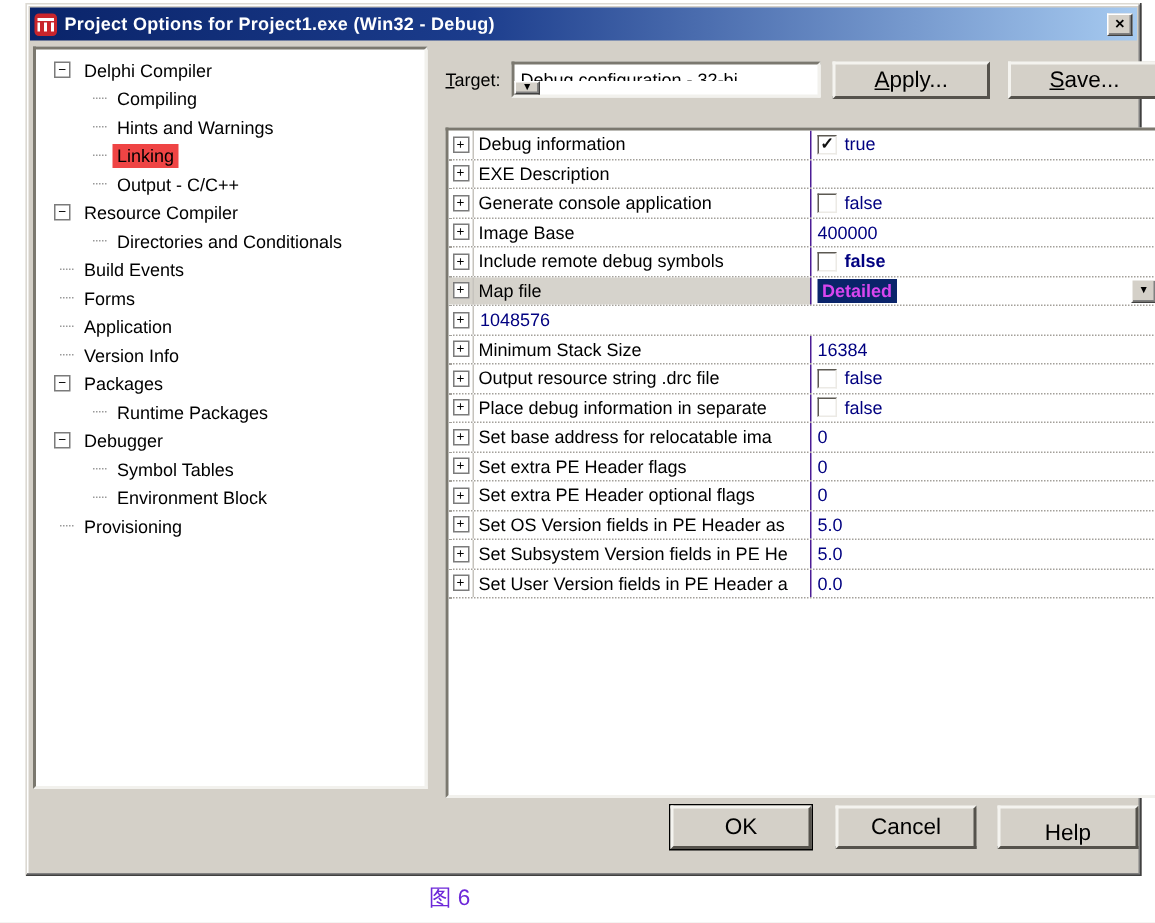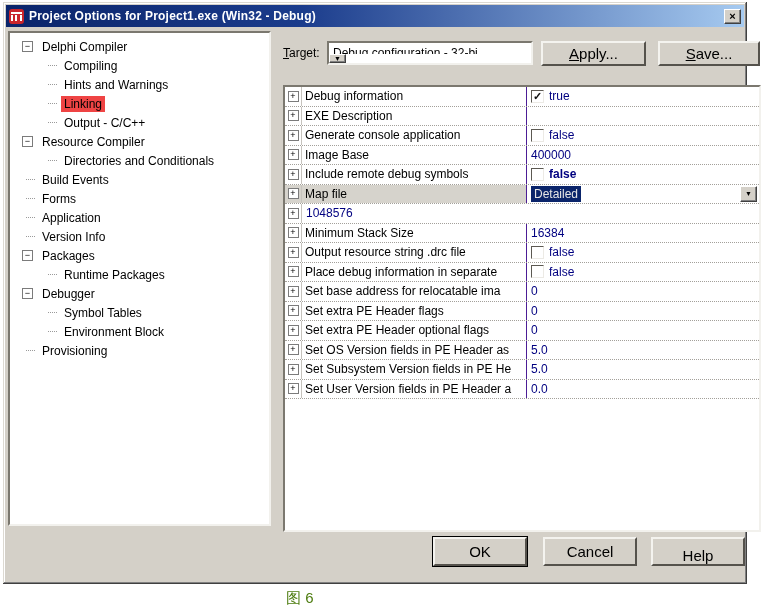--- a/index.html
+++ b/index.html
@@ -1,21 +1,21 @@
 <!DOCTYPE html>
 <html><head>
 <meta charset="utf-8">
 <style>
   * { margin:0; padding:0; box-sizing:border-box; }
   html,body { width:770px; height:615px; background:#ffffff;
     font-family:"Liberation Sans", sans-serif; font-size:12px; color:#000; }
   .stage { position:relative; width:770px; height:615px; overflow:hidden; }
 
   
-  .dialog { position:absolute; left:3px; top:2px; width:744px; height:582px;
+  .dialog { position:absolute; left:17px; top:2px; width:744px; height:582px;
     background:#d4d0c8;
     box-shadow: inset -1px -1px 0 #404040, inset 1px 1px 0 #dcd9d2,
                 inset -2px -2px 0 #808080, inset 2px 2px 0 #ffffff; }
 
   
   .titlebar { position:absolute; left:3px; top:3px; right:3px; height:22px;
     background:linear-gradient(90deg,#0a246a 0%,#1b3c8c 40%,#a6caf0 100%);
     display:flex; align-items:center; padding:0 3px; }
   .appicon { width:15px; height:15px; background:#c9252c; border-radius:3px;
     position:relative; flex:0 0 auto; }
@@ -77,31 +77,31 @@
     padding-left:3px; border-right:1px solid #4c1d95;
     white-space:nowrap; overflow:hidden; flex:0 0 auto; }
   .gvalue { flex:1; height:100%; display:flex; align-items:center;
     padding-left:4px; color:#000080; white-space:nowrap; overflow:hidden; }
   .grow.hl .glabel, .grow.hl .gexp { background:#d6d3cc; }
   .cbox { width:13px; height:13px; background:#fff; border:1px solid;
     border-color:#5c5952 #eceae5 #eceae5 #5c5952; margin-right:5px;
     display:flex; align-items:center; justify-content:center;
     font-size:11px; line-height:1; color:#111; font-weight:bold; flex:0 0 auto; }
   .vbold { font-weight:bold; }
-  .selval { background:#0a246a; color:#e5e5e5; font-weight:normal; padding:1px 3px; }
+  .selval { background:#0a246a; color:#d946ef; font-weight:bold; padding:1px 3px; }
   .dd-arrow.in-row { position:absolute; right:2px; top:1px; bottom:1px; width:17px; }
 
   
   .btn-ok     { position:absolute; left:430px; top:535px; width:94px; height:29px;
     box-shadow:0 0 0 1px #000; }
   .btn-cancel { position:absolute; left:540px; top:535px; width:94px; height:29px; }
   .btn-help   { position:absolute; left:648px; top:535px; width:94px; height:29px;align-items:flex-end; }
 
   
-  .caption { position:absolute; left:286px; top:589px; font-size:15px; color:#4d7c0f; }
+  .caption { position:absolute; left:286px; top:589px; font-size:15px; color:#6d28d9; }
 </style>
 </head>
 <body>
 
 <div class="stage">
   <div class="dialog">
 
     <div class="titlebar">
       <span class="appicon"></span>
       <span class="title-text">Project Options for Project1.exe  (Win32 - Debug)</span>

